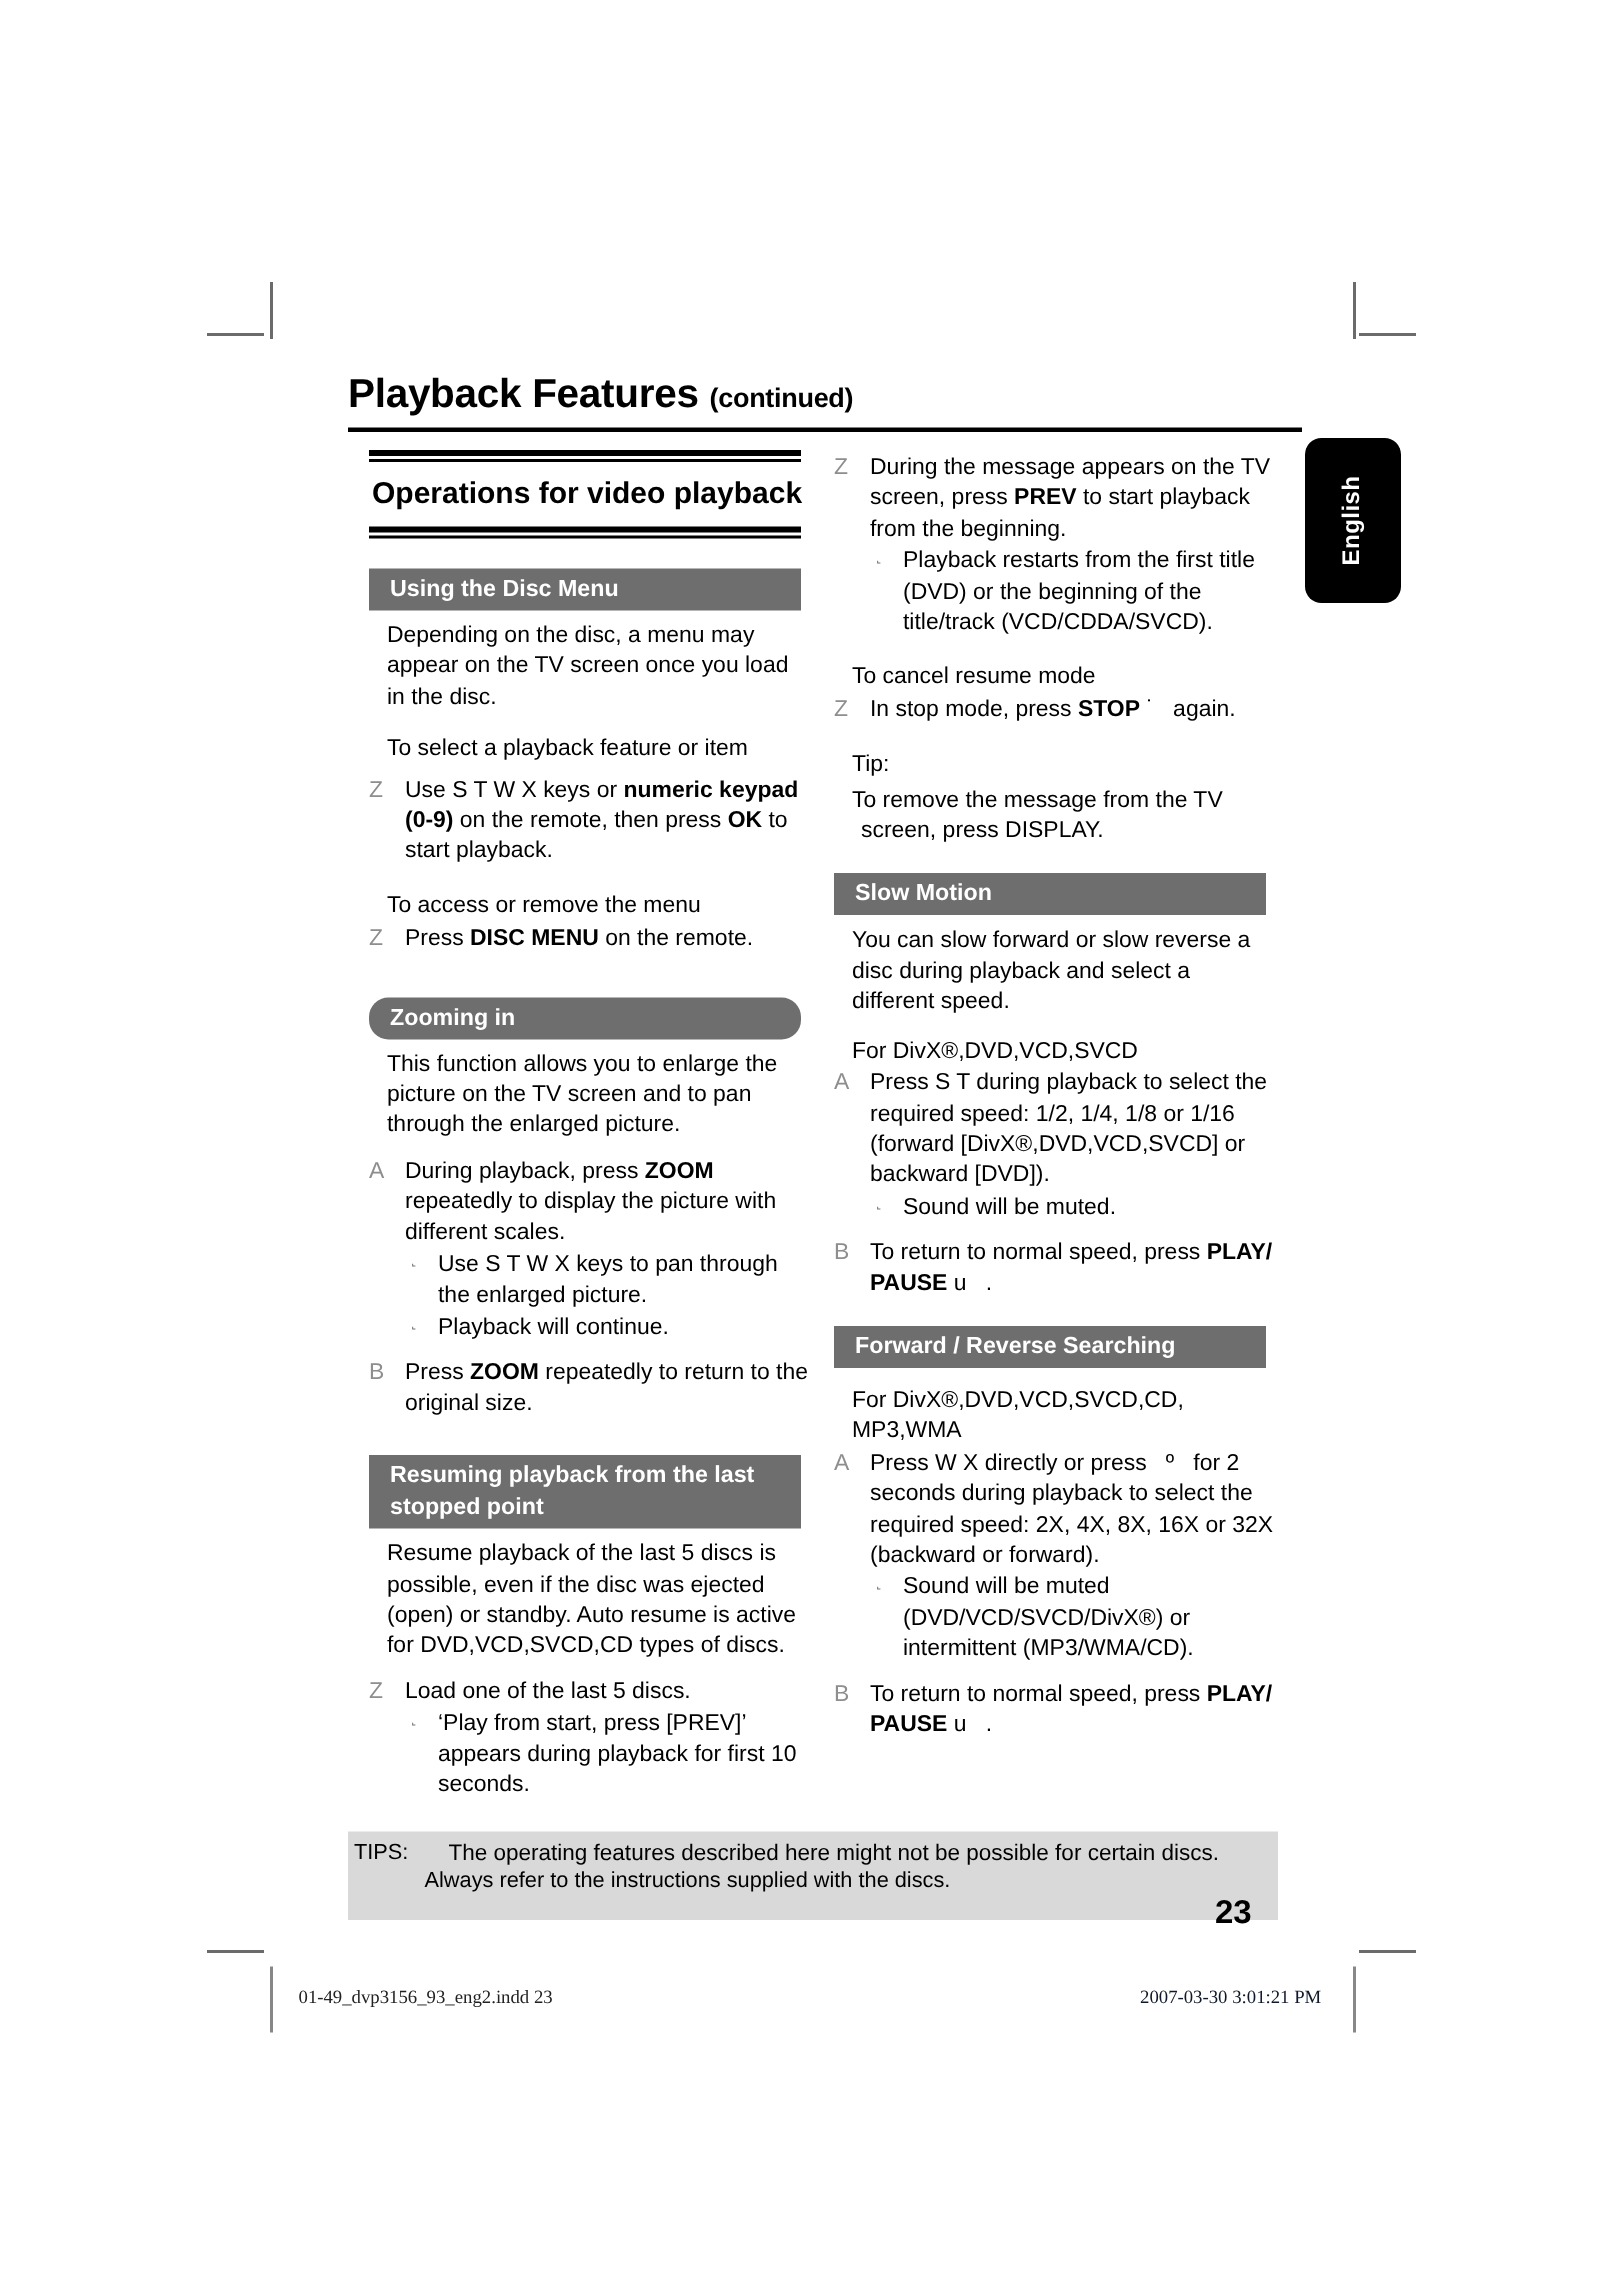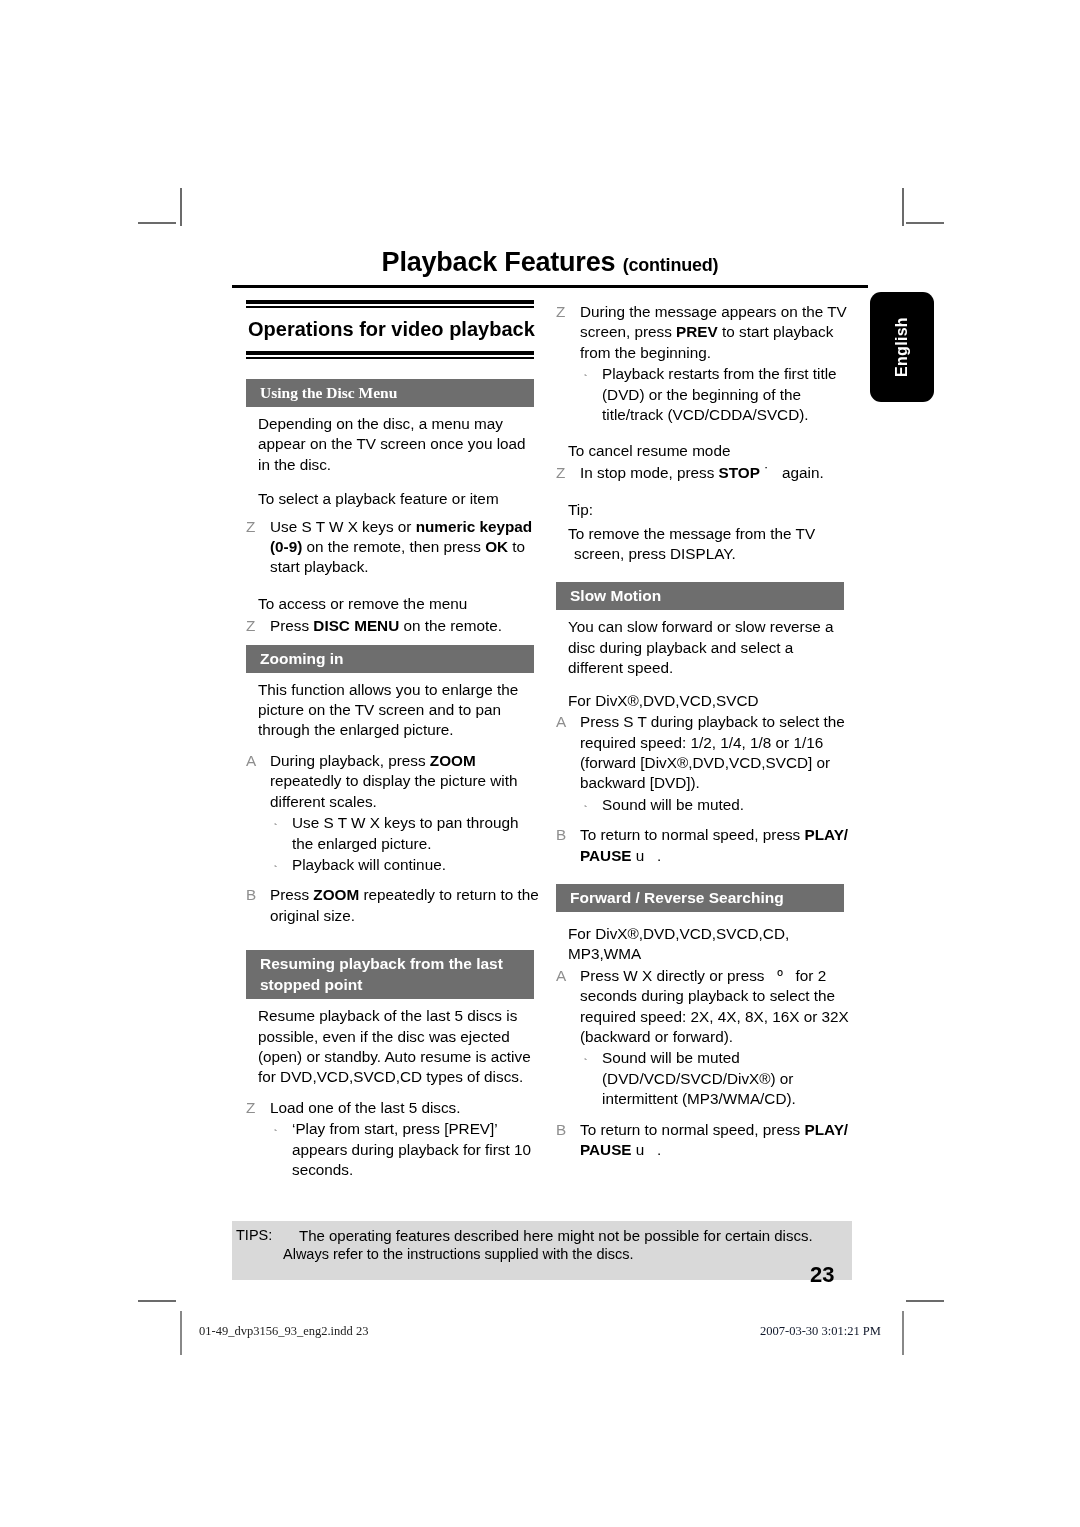--- a/index.html
+++ b/index.html
@@ -24,21 +24,21 @@
   }
   .crop.v { width: 2px; height: 38px; }
   .crop.h { width: 38px; height: 2px; }
 
   
   .doc-title {
     position: absolute;
     left: 232px;
     top: 247px;
     width: 636px;
-    text-align: center;
+    text-align: left;
     font-size: 27px;
     font-weight: bold;
     letter-spacing: -0.2px;
     white-space: nowrap;
   }
   .doc-title .cont {
     font-size: 18px;
     font-weight: bold;
   }
   .title-rule {
@@ -251,21 +251,21 @@
     <div class="rule-double">
       <div class="r1"></div>
         <div class="r2"></div>
     </div>
     <div class="big-head">Operations for video playback</div>
     <div class="rule-double">
       <div class="r1"></div>
         <div class="r2"></div>
     </div>
 
-    <div class="bar" style="margin-top:20px;font-family:Liberation Serif, serif;">Using the Disc Menu</div>
+    <div class="bar" style="margin-top:20px;">Using the Disc Menu</div>
     <p class="body">Depending on the disc, a menu may appear on the TV screen once you load in the disc.</p>
 
     <div class="subhead">To select a playback feature or item</div>
     <div class="li">
       <span class="mk">Z</span>
       <span>Use</span>
       <span class="sym">S  T  W X</span>
       <span>keys or</span>
       <b>numeric keypad (0-9)</b>
       <span>on the remote, then press</span>
@@ -274,21 +274,21 @@
     </div>
 
     <div class="subhead" style="margin-top:16px;">To access or remove the menu</div>
     <div class="li" style="margin-top:2px;">
       <span class="mk">Z</span>
       <span>Press</span>
       <b>DISC MENU</b>
       <span>on the remote.</span>
     </div>
 
-    <div class="bar" style="margin-top:8px;">Zooming in</div>
+    <div class="bar" style="margin-top:28px;border-radius:13px;">Zooming in</div>
     <p class="body">This function allows you to enlarge the picture on the TV screen and to pan through the enlarged picture.</p>
 
     <div class="li" style="margin-top:10px;">
       <span class="mk">A</span>
       <span>During playback, press</span>
       <b>ZOOM</b>
       <span>repeatedly to display the picture with different scales.</span>
     </div>
     <div class="sub">
       <span class="bl">˻</span>

